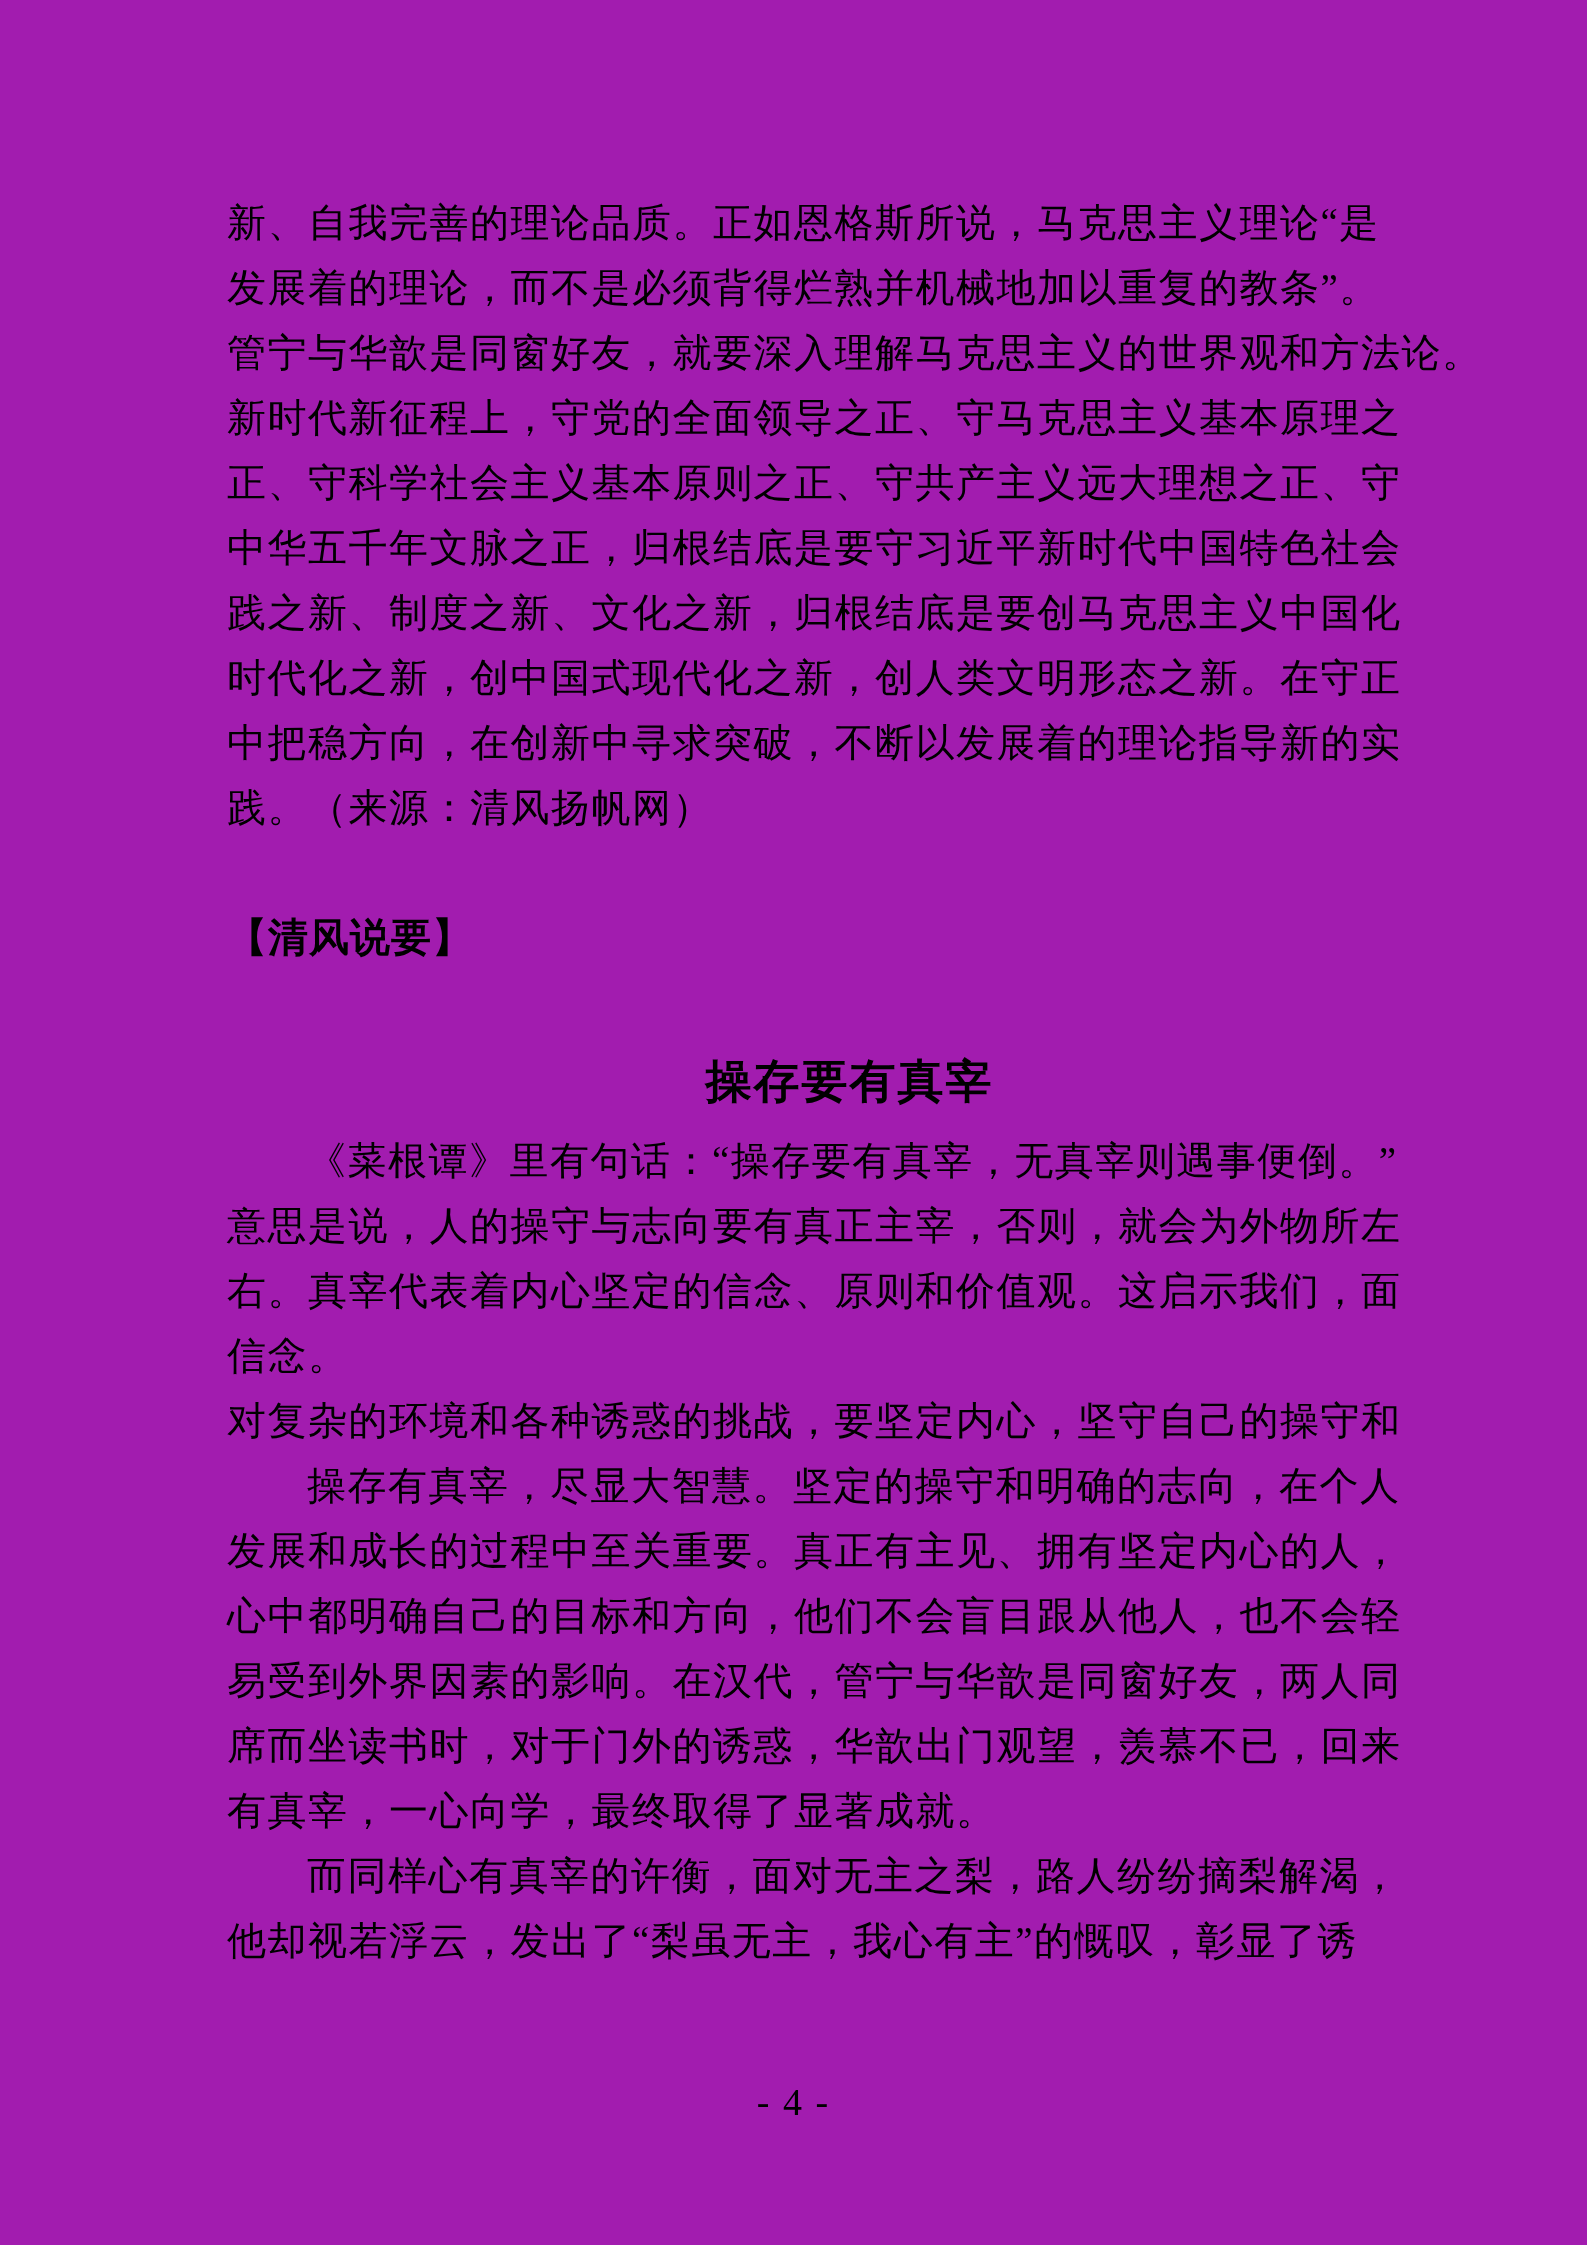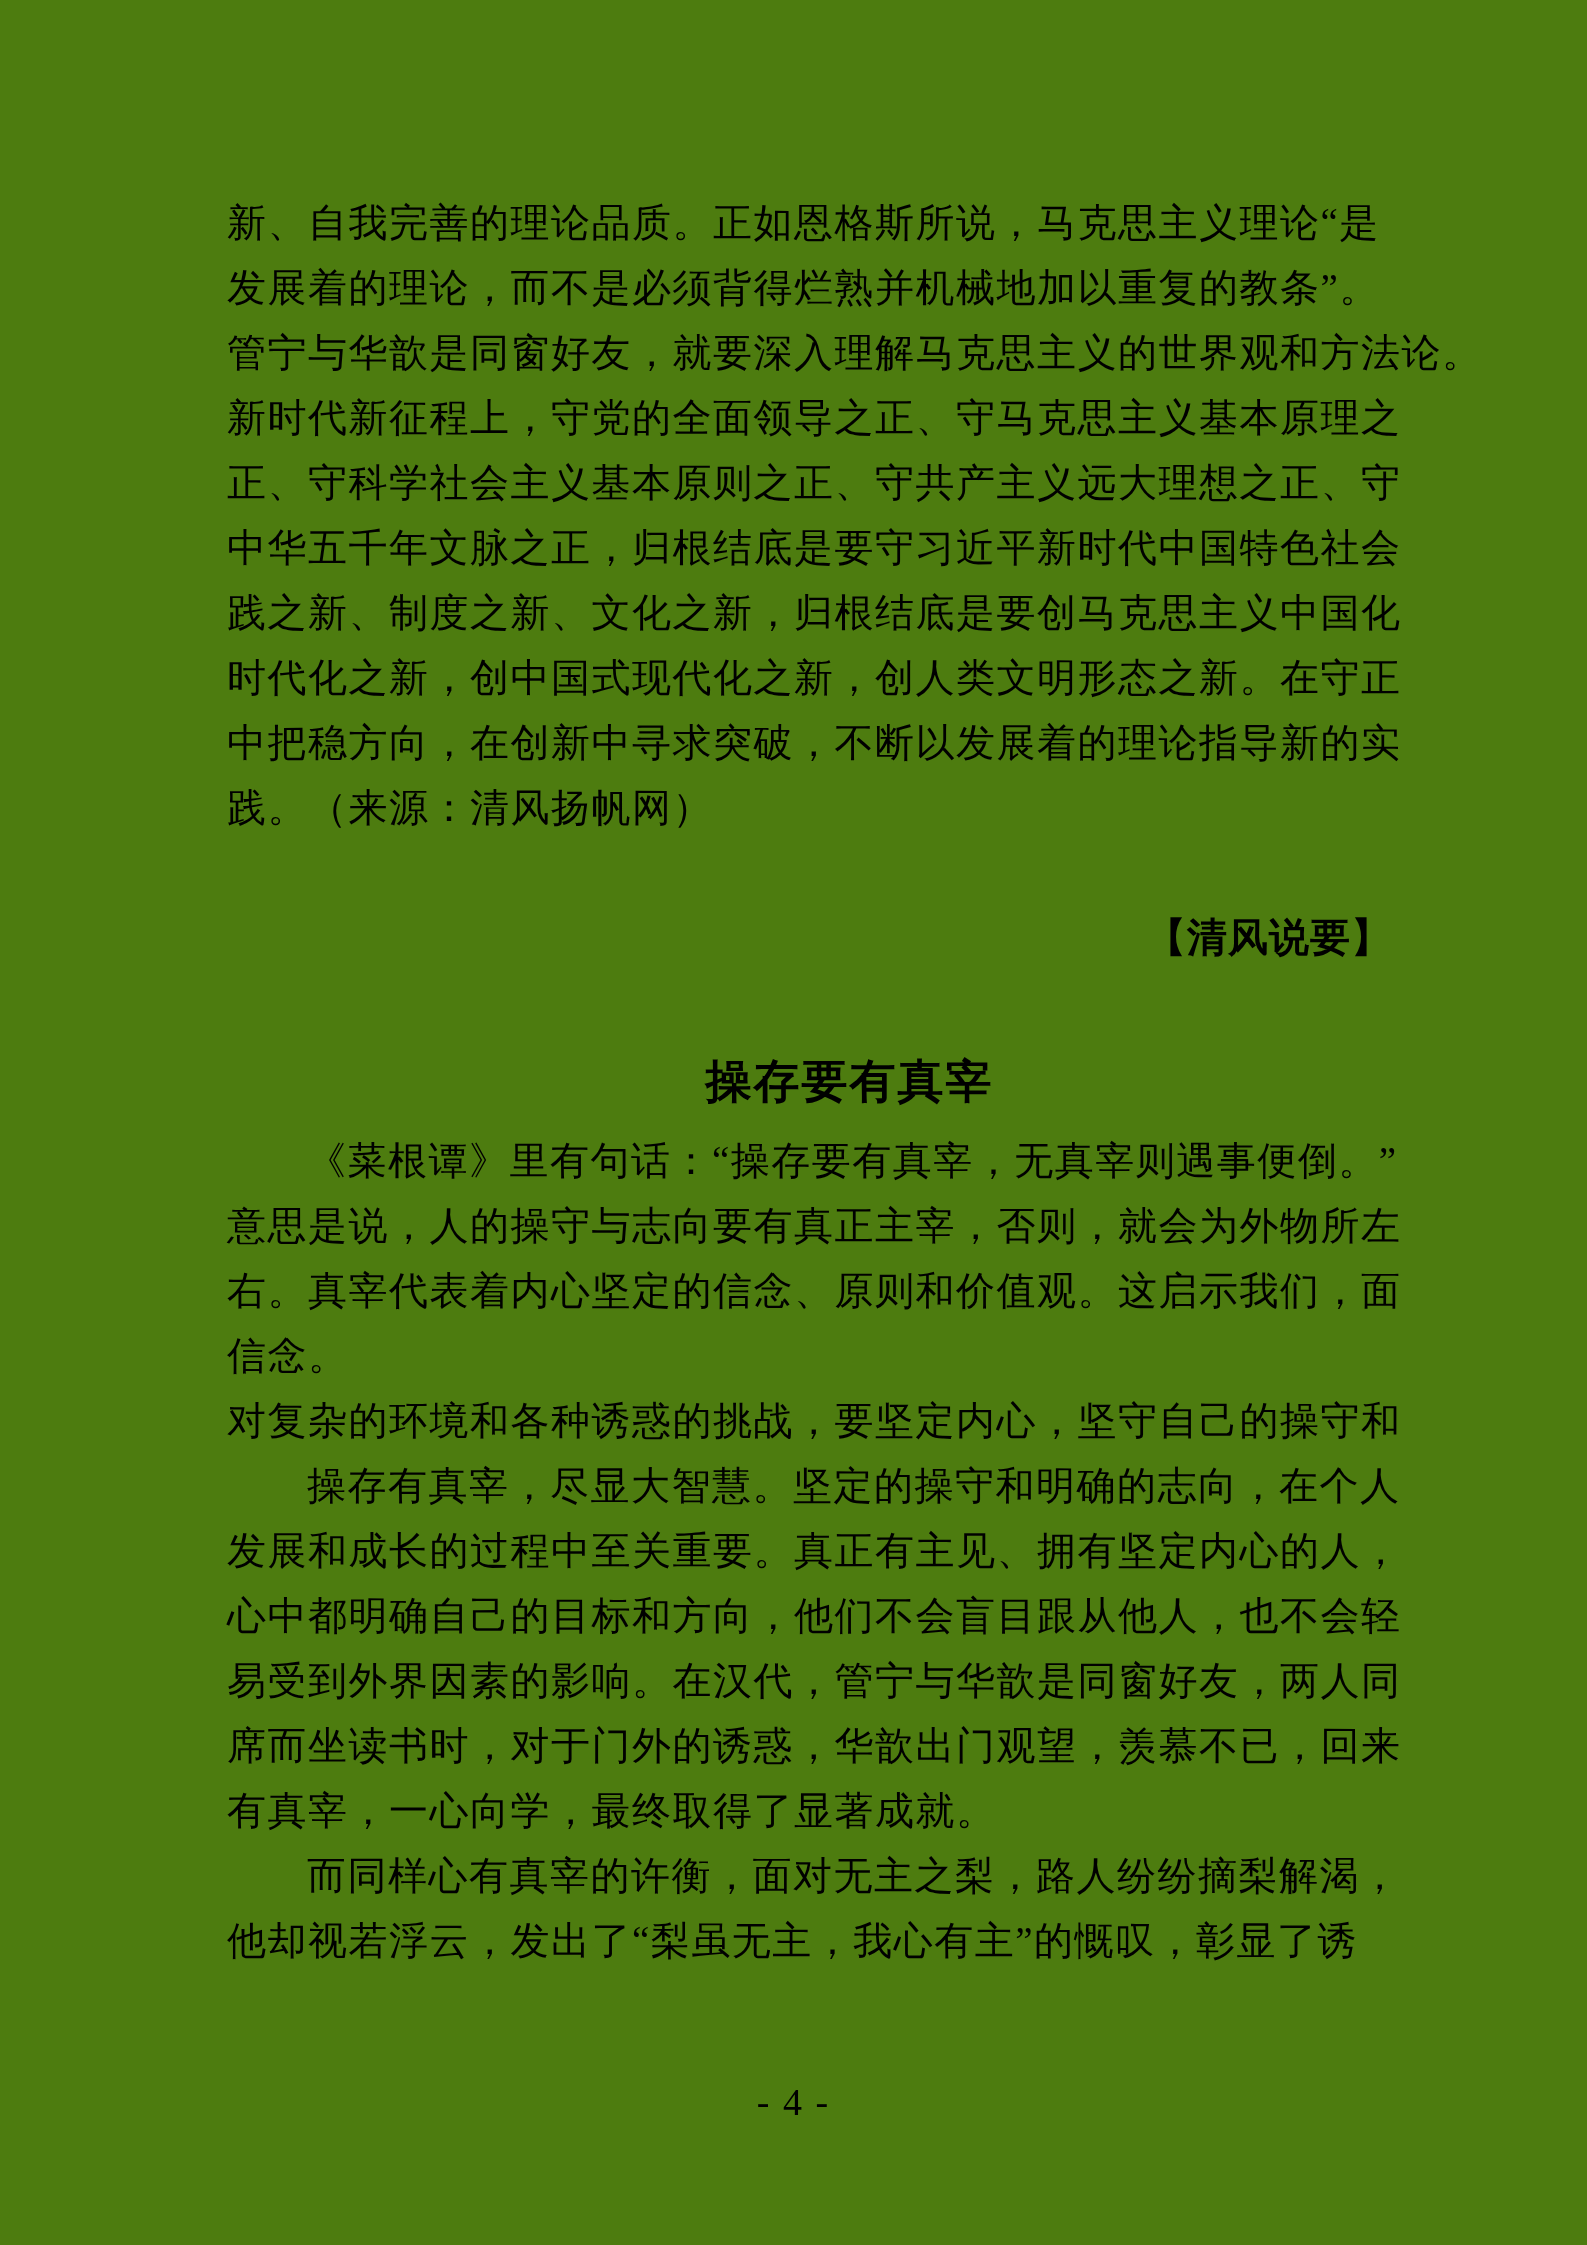--- a/index.html
+++ b/index.html
@@ -4,21 +4,21 @@
 <style>
   html, body {
     margin: 0;
     padding: 0;
     background: #ffffff;
   }
   .page {
     position: relative;
     width: 1587px;
     height: 2245px;
-    background: #4d7c0f;
+    background: #a21caf;
     color: #000000;
     font-family: "Liberation Serif", "DejaVu Serif", serif;
     overflow: hidden;
   }
   .content {
     position: absolute;
     left: 227px;
     top: 190px;
     width: 1165px;
   }
@@ -32,21 +32,20 @@
     text-indent: 80px;
   }
   .spacer {
     height: 65px;
   }
   .section-header {
     font-size: 40px;
     line-height: 65px;
     font-weight: bold;
     letter-spacing: 1px;
-    text-align: right;
   }
   .essay-title {
     margin: 14px;
     font-size: 46px;
     line-height: 65px;
     font-weight: bold;
     text-align: center;
     padding-left: 80px;
     letter-spacing: 2px;
   }

